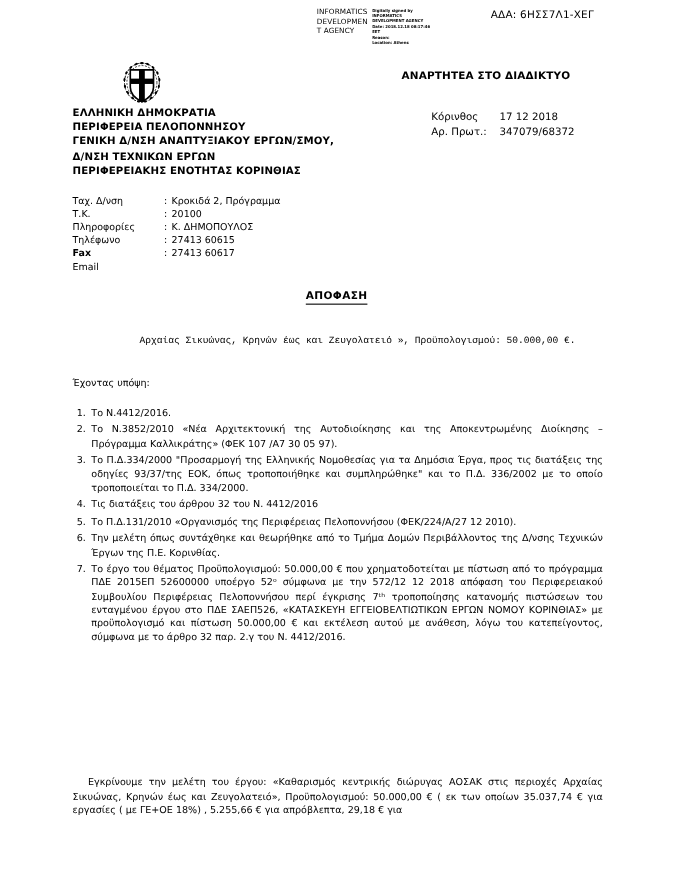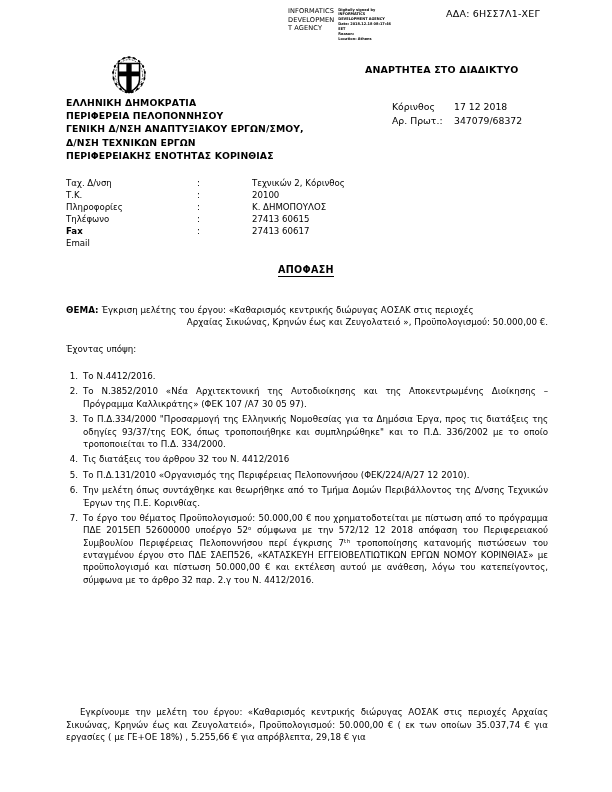--- a/index.html
+++ b/index.html
@@ -106,21 +106,21 @@
   .docmeta-value { }
 
   
   .contact {
     position: absolute;
     top: 177px;
     left: 66px;
     font-size: 8.6px;
     line-height: 12.1px;
   }
-  .contact-row { display: flex; gap: 48px; }
+  .contact-row { display: flex; }
   .contact-label { width: 83px; white-space: nowrap; }
   .contact-sep { width: 7px; }
   .contact-value { white-space: nowrap; }
   .contact-row.bold-label .contact-label { font-weight: bold; }
 
   
   .apofasi-title {
     position: absolute;
     top: 264px;
     left: 0;
@@ -147,21 +147,22 @@
   .thema-label {
     font-weight: bold;
     letter-spacing: 0.1px;
   }
   .thema-body {
     text-align: justify;
     text-justify: inter-word;
   }
   .thema-body-indent {
     padding-left: 36px;
-    text-align: right;
+    text-align: center;
+    font-family: Liberation Mono, monospace;
   }
 
   
   .echontas {
     position: absolute;
     top: 344px;
     left: 66px;
     font-size: 8.7px;
   }
 
@@ -297,21 +298,21 @@
     <div class="docmeta-row">
       <span class="docmeta-label">Αρ. Πρωτ.:</span>
       <span class="docmeta-value">347079/68372</span>
     </div>
   </div>
 
   <div class="contact">
     <div class="contact-row">
       <span class="contact-label">Ταχ. Δ/νση</span>
       <span class="contact-sep">:</span>
-      <span class="contact-value">Τεχνικών 2, Κόρινθος</span>
+      <span class="contact-value">Κροκιδά 2, Πρόγραμμα</span>
     </div>
     <div class="contact-row">
       <span class="contact-label">Τ.Κ.</span>
       <span class="contact-sep">:</span>
       <span class="contact-value">20100</span>
     </div>
     <div class="contact-row">
       <span class="contact-label">Πληροφορίες</span>
       <span class="contact-sep">:</span>
       <span class="contact-value">Κ. ΔΗΜΟΠΟΥΛΟΣ</span>
@@ -331,24 +332,20 @@
       <span class="contact-sep"></span>
       <span class="contact-value"></span>
     </div>
   </div>
 
   <div class="apofasi-title">
     <span>ΑΠΟΦΑΣΗ</span>
   </div>
 
   <div class="thema">
-    <div class="thema-body">
-      <span class="thema-label">ΘΕΜΑ:</span>
-      <span>Έγκριση   μελέτης   του έργου: «Καθαρισμός κεντρικής διώρυγας ΑΟΣΑΚ   στις  περιοχές</span>
-    </div>
     <div class="thema-body-indent">Αρχαίας Σικυώνας, Κρηνών έως και Ζευγολατειό », Προϋπολογισμού: 50.000,00 €.</div>
   </div>
 
   <div class="echontas">Έχοντας υπόψη:</div>
 
   <div class="considerations">
     <div class="cons-item">
       <span class="cons-num">1.</span>
       <span class="cons-text nojustify">Το Ν.4412/2016.</span>
     </div>

